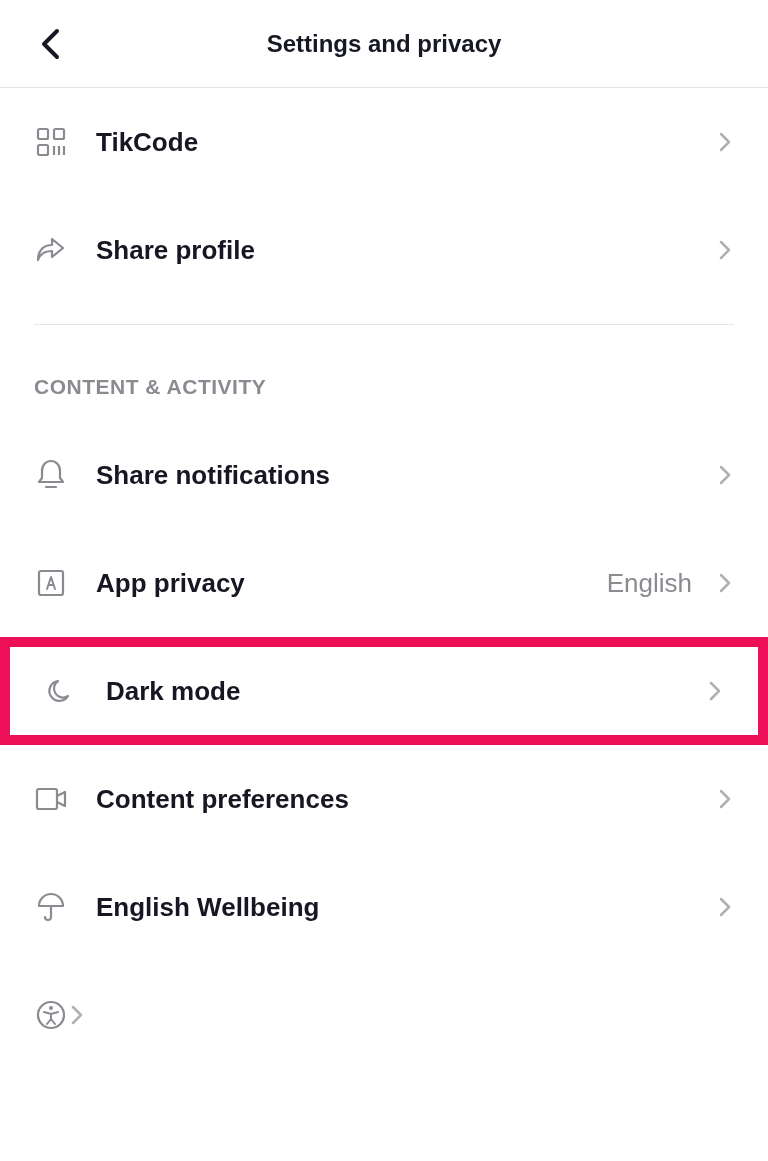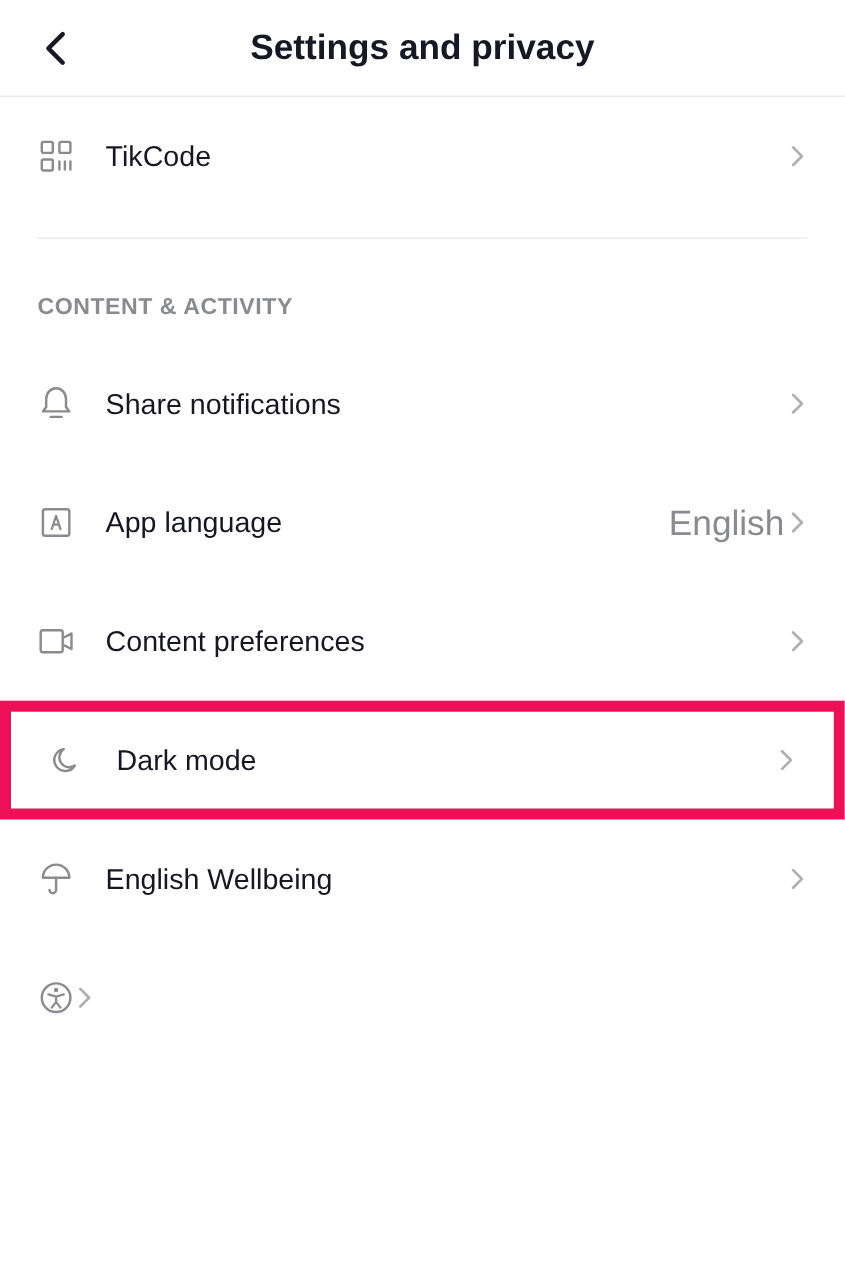--- a/index.html
+++ b/index.html
@@ -28,21 +28,21 @@
       display: flex;
       align-items: center;
       justify-content: center;
       width: 40px;
       height: 40px;
       cursor: pointer;
     }
     .header-title {
       flex: 1;
       text-align: center;
-      font-size: 32px;
+      font-size: 24px;
       font-weight: 700;
       color: #161823;
     }
     .settings-list {
       padding: 0;
     }
     .settings-item {
       display: flex;
       align-items: center;
       padding: 0 34px;
@@ -57,28 +57,28 @@
       height: 34px;
       display: flex;
       align-items: center;
       justify-content: center;
       color: #8a8b91;
       flex-shrink: 0;
     }
     .item-label {
       margin-left: 28px;
       font-size: 26px;
-      font-weight: 400;
+      font-weight: 700;
       color: #161722;
       flex: 1;
     }
     .item-value {
-      font-size: 32px;
+      font-size: 26px;
       color: #8a8b91;
-      margin-right: 3px;
+      margin-right: 24px;
     }
     .chevron {
       width: 18px;
       height: 18px;
       display: flex;
       align-items: center;
       justify-content: center;
       color: #b0b0b4;
     }
     .divider {
@@ -121,20 +121,33 @@
       </svg>
     </div>
     <div class="item-label">TikCode</div>
     <div class="chevron">
       <svg width="12" height="20" viewBox="0 0 12 20" fill="none">
         <path d="M2 2 L10 10 L2 18" stroke="#b0b0b4" stroke-width="2.5" stroke-linecap="round" stroke-linejoin="round"></path>
       </svg>
     </div>
   </div>
 
+  <div class="settings-item">
+    <div class="item-icon">
+      <svg width="32" height="30" viewBox="0 0 32 30" fill="none">
+        <path d="M17 4 L28 13 L17 22 L17 16 C10 16 5 19 3 25 C3 15 9 10 17 10 Z" stroke="#8a8b91" stroke-width="2.2" stroke-linejoin="round"></path>
+      </svg>
+    </div>
+    <div class="item-label">Share profile</div>
+    <div class="chevron">
+      <svg width="12" height="20" viewBox="0 0 12 20" fill="none">
+        <path d="M2 2 L10 10 L2 18" stroke="#b0b0b4" stroke-width="2.5" stroke-linecap="round" stroke-linejoin="round"></path>
+      </svg>
+    </div>
+  </div>
 
   <div class="divider"></div>
 
   <div class="section-header">CONTENT &amp; ACTIVITY</div>
 
   <div class="settings-item">
     <div class="item-icon">
       <svg width="32" height="34" viewBox="0 0 32 34" fill="none">
         <path d="M16 3 C11 3 7 7 7 13 L7 20 L4 24 L28 24 L25 20 L25 13 C25 7 21 3 16 3 Z" stroke="#8a8b91" stroke-width="2.2" stroke-linejoin="round"></path>
         <line x1="11" y1="29" x2="21" y2="29" stroke="#8a8b91" stroke-width="2.2" stroke-linecap="round"></line>
@@ -148,51 +161,51 @@
     </div>
   </div>
 
   <div class="settings-item">
     <div class="item-icon">
       <svg width="30" height="30" viewBox="0 0 30 30" fill="none">
         <rect x="3" y="3" width="24" height="24" rx="2" stroke="#8a8b91" stroke-width="2.2"></rect>
         <path d="M11 21 L15 9 L19 21 M12.5 17 L17.5 17" stroke="#8a8b91" stroke-width="2" stroke-linecap="round" stroke-linejoin="round"></path>
       </svg>
     </div>
-    <div class="item-label">App language</div>
+    <div class="item-label">App privacy</div>
     <div class="item-value">English</div>
+    <div class="chevron">
+      <svg width="12" height="20" viewBox="0 0 12 20" fill="none">
+        <path d="M2 2 L10 10 L2 18" stroke="#b0b0b4" stroke-width="2.5" stroke-linecap="round" stroke-linejoin="round"></path>
+      </svg>
+    </div>
+  </div>
+
+  <div class="settings-item highlighted">
+    <div class="item-icon">
+      <svg width="30" height="30" viewBox="0 0 30 30" fill="none">
+        <path d="M22 20 A10 10 0 1 1 12 5 A8 8 0 0 0 22 20 Z" stroke="#8a8b91" stroke-width="2.2" stroke-linejoin="round"></path>
+      </svg>
+    </div>
+    <div class="item-label">Dark mode</div>
     <div class="chevron">
       <svg width="12" height="20" viewBox="0 0 12 20" fill="none">
         <path d="M2 2 L10 10 L2 18" stroke="#b0b0b4" stroke-width="2.5" stroke-linecap="round" stroke-linejoin="round"></path>
       </svg>
     </div>
   </div>
 
   <div class="settings-item">
     <div class="item-icon">
       <svg width="34" height="28" viewBox="0 0 34 28" fill="none">
         <rect x="3" y="4" width="20" height="20" rx="2" stroke="#8a8b91" stroke-width="2.2"></rect>
         <path d="M23 11 L31 7 L31 21 L23 17" stroke="#8a8b91" stroke-width="2.2" stroke-linejoin="round"></path>
       </svg>
     </div>
     <div class="item-label">Content preferences</div>
-    <div class="chevron">
-      <svg width="12" height="20" viewBox="0 0 12 20" fill="none">
-        <path d="M2 2 L10 10 L2 18" stroke="#b0b0b4" stroke-width="2.5" stroke-linecap="round" stroke-linejoin="round"></path>
-      </svg>
-    </div>
-  </div>
-
-  <div class="settings-item highlighted">
-    <div class="item-icon">
-      <svg width="30" height="30" viewBox="0 0 30 30" fill="none">
-        <path d="M22 20 A10 10 0 1 1 12 5 A8 8 0 0 0 22 20 Z" stroke="#8a8b91" stroke-width="2.2" stroke-linejoin="round"></path>
-      </svg>
-    </div>
-    <div class="item-label">Dark mode</div>
     <div class="chevron">
       <svg width="12" height="20" viewBox="0 0 12 20" fill="none">
         <path d="M2 2 L10 10 L2 18" stroke="#b0b0b4" stroke-width="2.5" stroke-linecap="round" stroke-linejoin="round"></path>
       </svg>
     </div>
   </div>
 
   <div class="settings-item">
     <div class="item-icon">
       <svg width="32" height="32" viewBox="0 0 32 32" fill="none">

